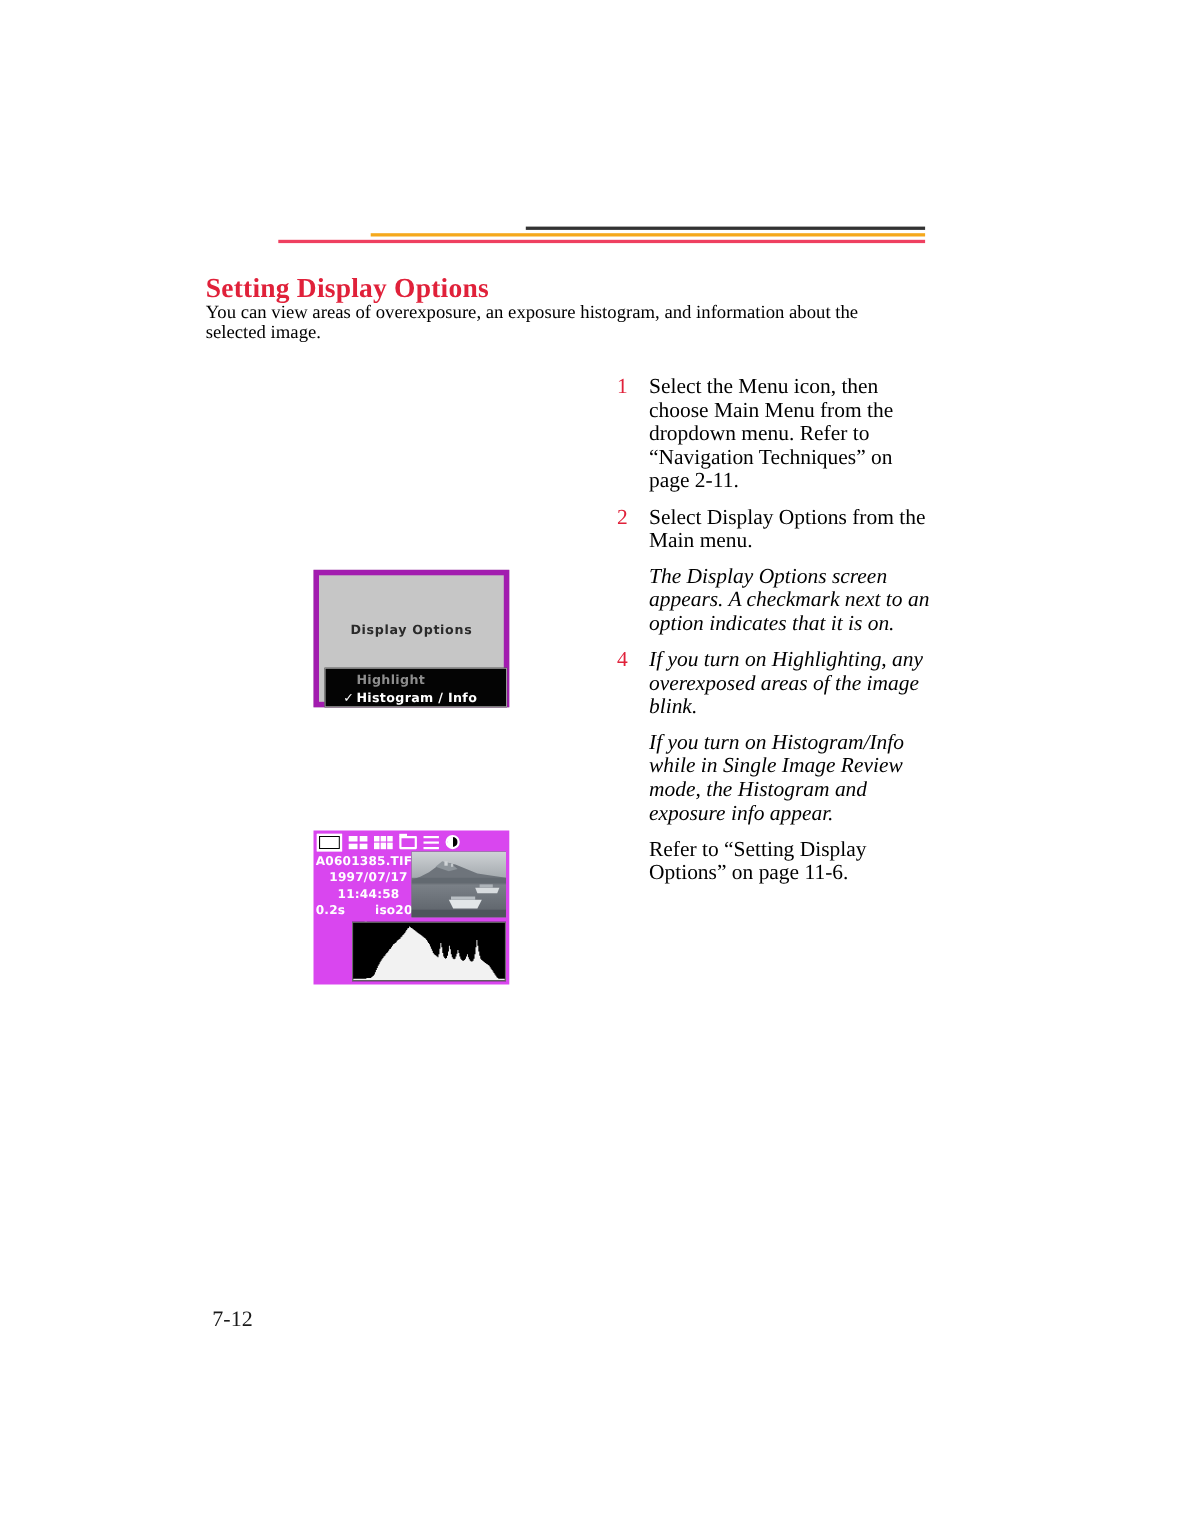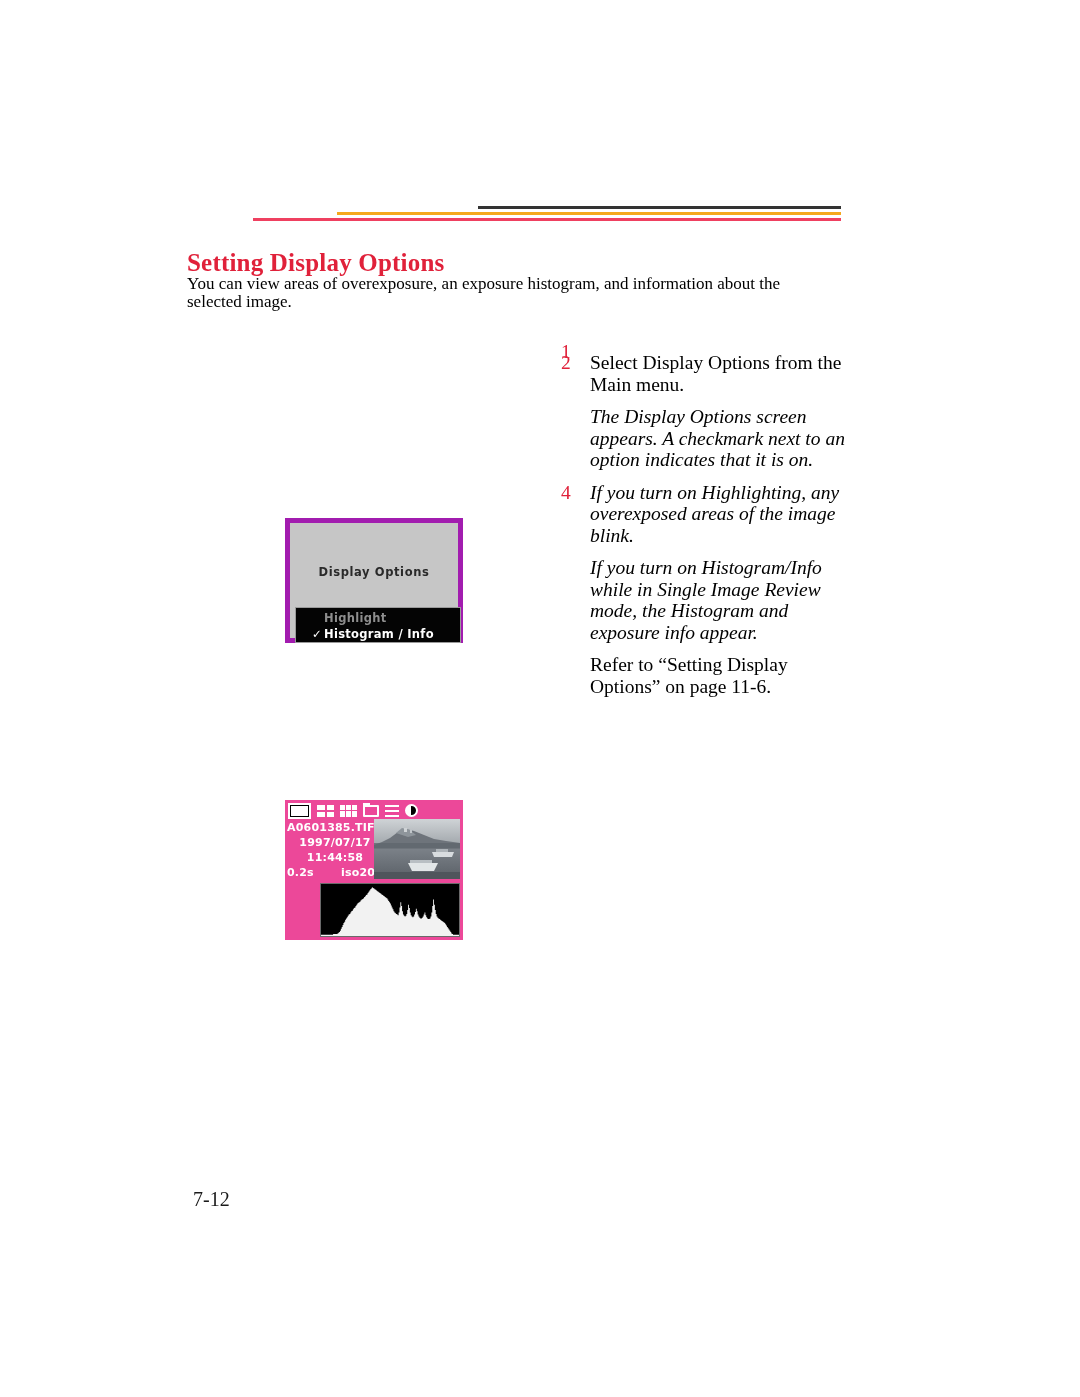--- a/index.html
+++ b/index.html
@@ -141,25 +141,24 @@
   .lcd-menu .opt-on  { color: #ffffff; padding-left: 0; }
   .lcd-menu .check { display: inline-block; width: 12px; color: #ffffff; }
 
   
   .lcd-hist {
     position: absolute;
     left: 285px;
     top: 755px;
     width: 178px;
     height: 140px;
-    background: #ec4899;
+    background: #d946ef;
     box-sizing: border-box;
     font-family: "DejaVu Sans", sans-serif;
     overflow: hidden;
-    margin-top: 45px;
   }
   .lcd-hist .toolbar {
     position: absolute;
     left: 3px;
     top: 3px;
     width: 172px;
     height: 15px;
     display: flex;
     align-items: center;
     gap: 6px;
@@ -269,20 +268,21 @@
 
 <div class="intro">
   <p>You can view areas of overexposure, an exposure histogram, and information about the</p>
   <p>selected image.</p>
 </div>
 
 <div class="steps">
 
   <div class="step">
     <span class="num">1</span>
+    <span>Select the Menu icon, then choose Main Menu from the dropdown menu. Refer to “Navigation Techniques” on page 2-11.</span>
   </div>
 
   <div class="step">
     <span class="num">2</span>
     <span>Select Display Options from the Main menu.</span>
   </div>
 
   <div class="note">The Display Options screen appears. A checkmark next to an option indicates that it is on.</div>
 
   <div class="step">

